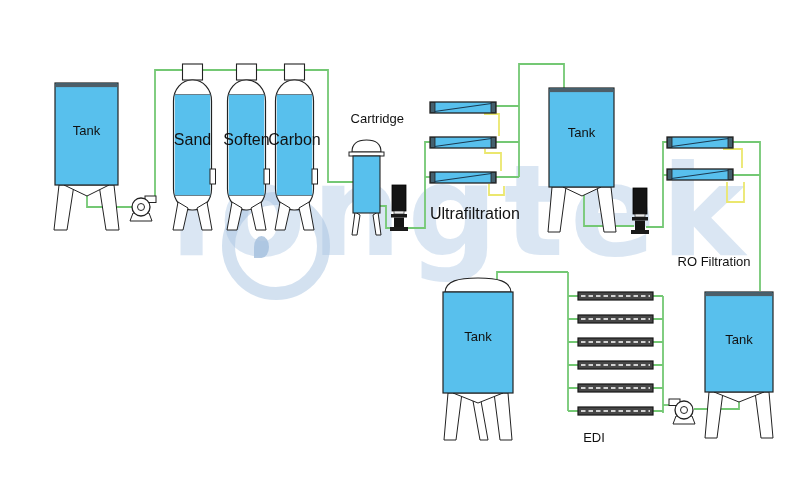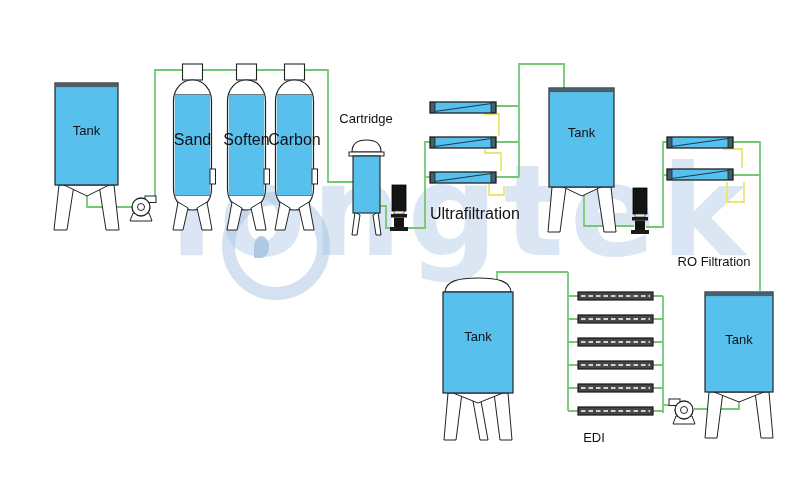--- a/index.html
+++ b/index.html
@@ -16,21 +16,21 @@
            background:rgba(118,158,202,0.55);border-radius:50% 50% 50% 0;}
   
   #diagram{position:absolute;left:0;top:0;z-index:1;}
   
   .lbl{position:absolute;z-index:2;color:#111;text-align:center;font-size:13px;line-height:1.1;}
   .lbl.small{font-size:16px;}
   #lbl-tank1{left:55px;top:124px;width:63px;}
   #lbl-sand{left:162px;top:131px;width:61px;}
   #lbl-carbon{left:216px;top:131px;width:61px;}
   #lbl-soften{left:264px;top:131px;width:61px;}
-  #lbl-cartridge{left:328px;top:112px;width:76px;}
+  #lbl-cartridge{left:328px;top:112px;width:76px;text-align:right;}
   #lbl-uf{left:430px;top:205px;width:88px;}
   #lbl-tank2{left:549px;top:126px;width:65px;}
   #lbl-ro{left:668px;top:211px;width:92px;margin-top:44px;}
   #lbl-tank3{left:443px;top:330px;width:70px;}
   #lbl-tank4{left:705px;top:333px;width:68px;}
   #lbl-edi{left:572px;top:431px;width:44px;}
 </style>
 </head>
 <body>
 

